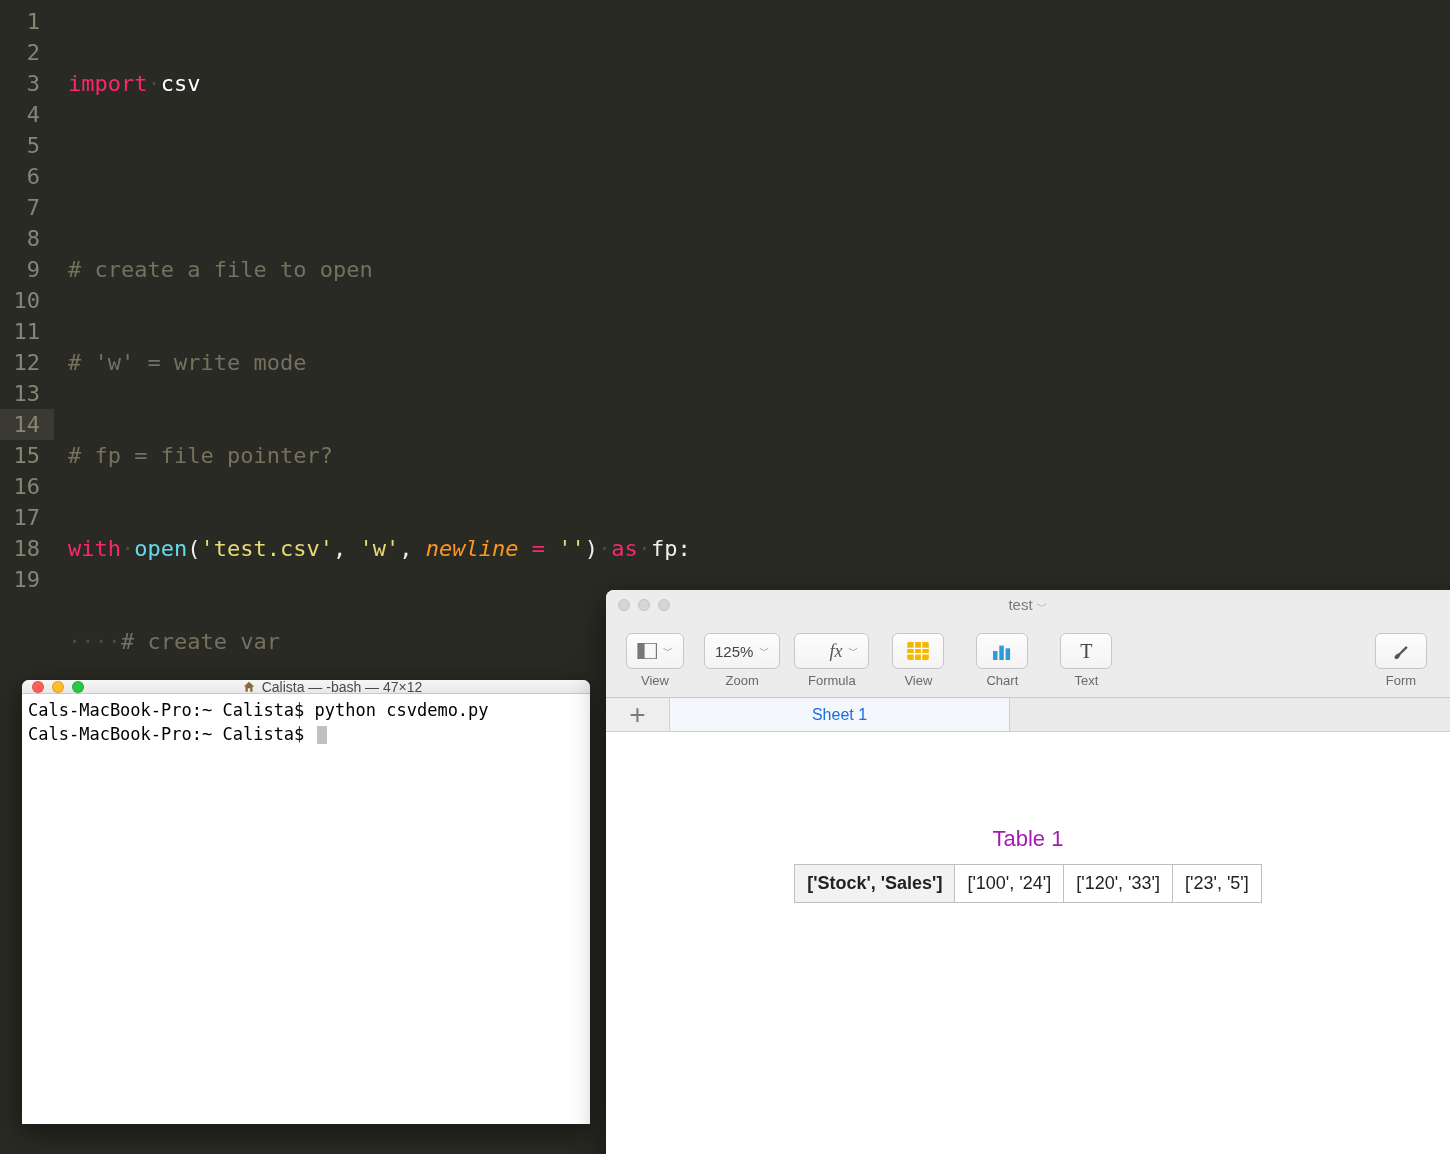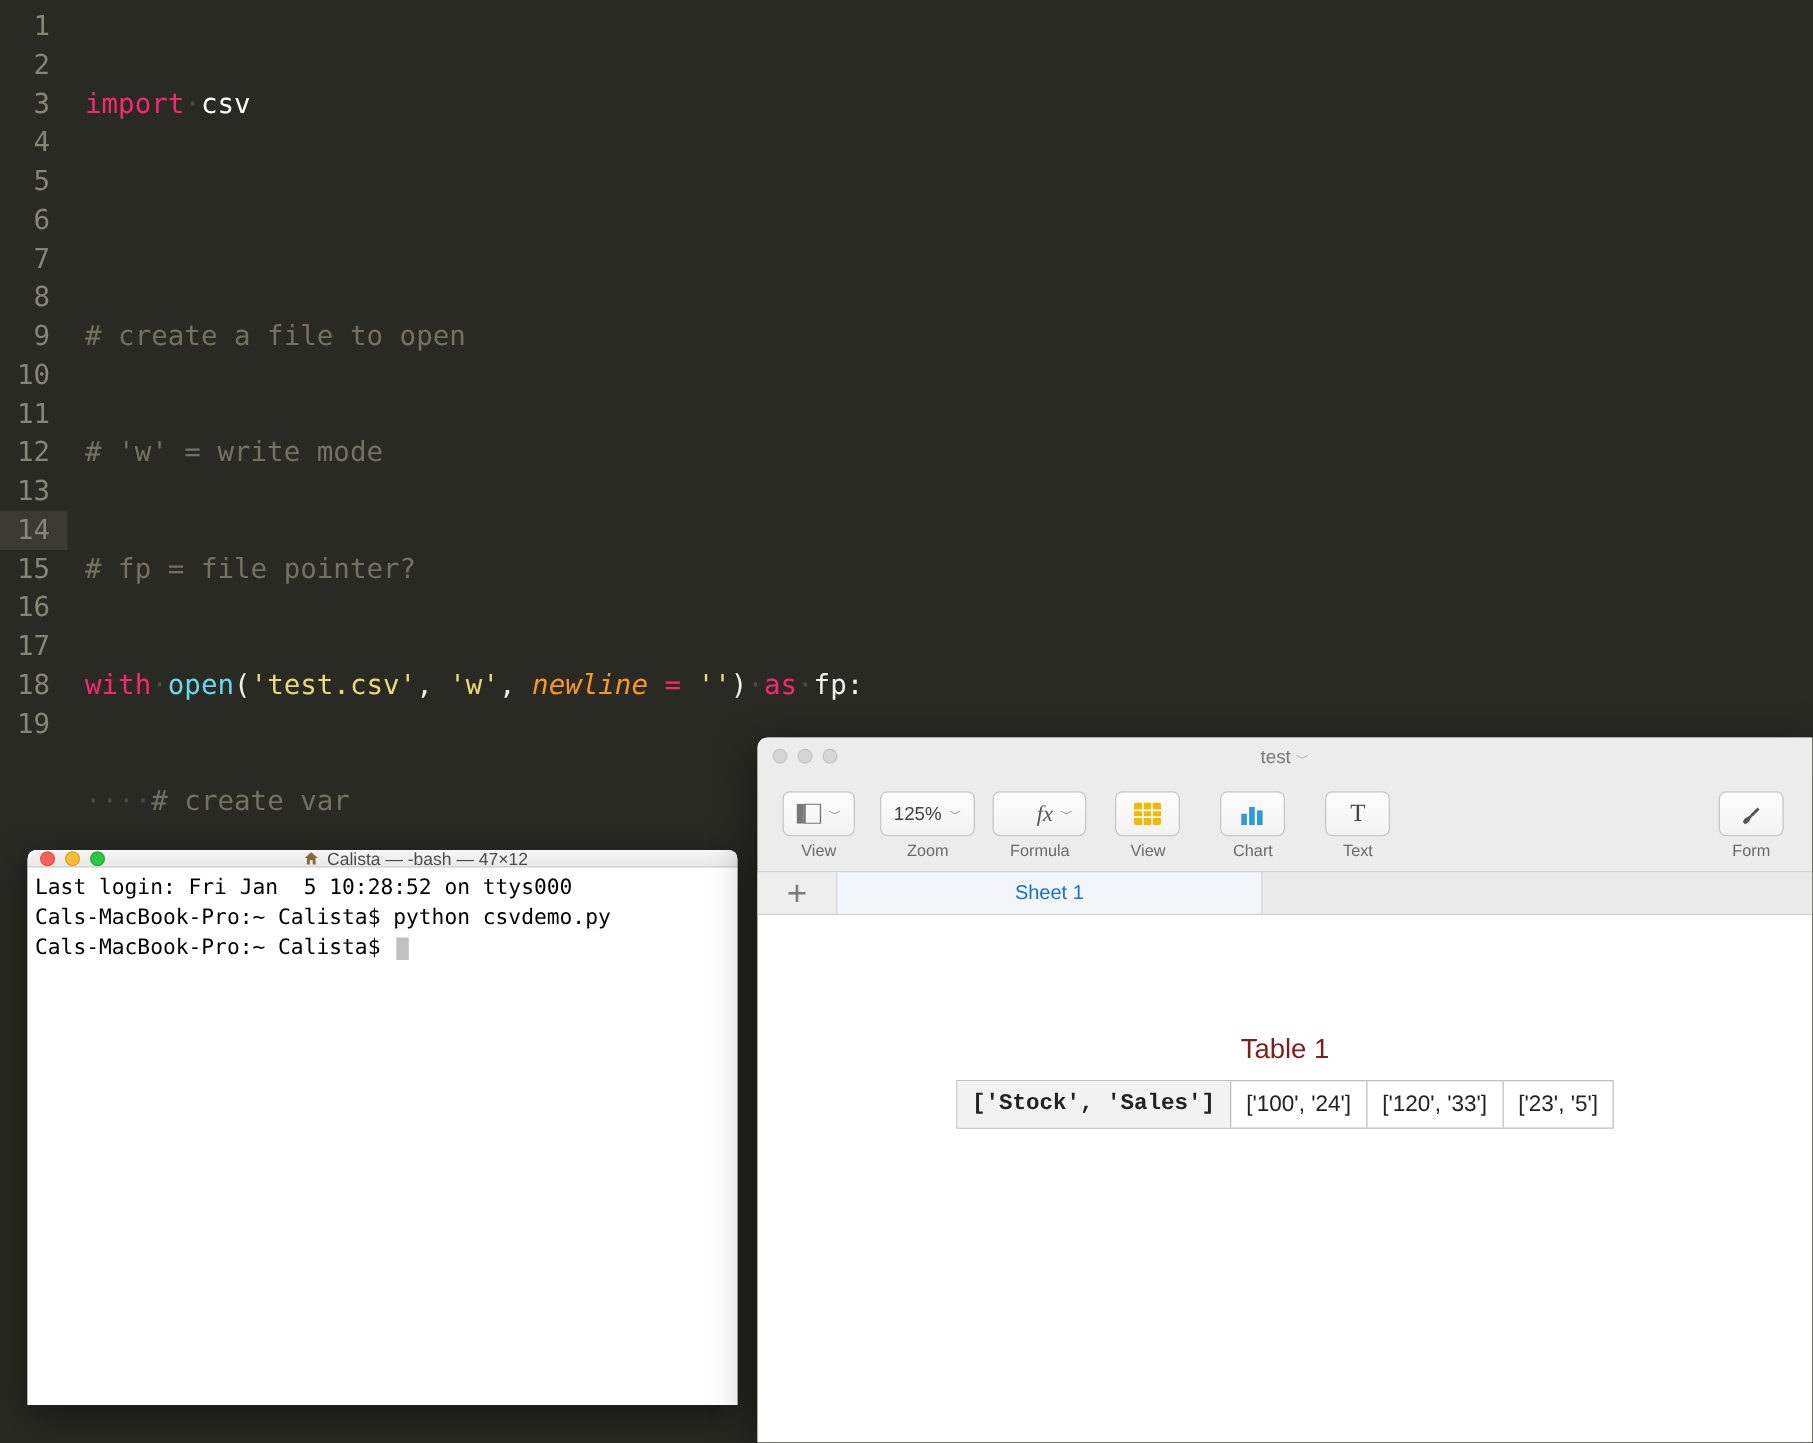--- a/index.html
+++ b/index.html
@@ -55,25 +55,25 @@
   .icon-fx    { font-style:italic; font-family: Georgia, serif; font-size:18px; color:#555;margin-left:24px;}
   .icon-grid  { width:20px; height:16px; }
   .icon-brush { width:20px; height:20px; }
 
   .sheetbar { height:34px; background:#e9e9e9; border-bottom:1px solid #cfcfcf; display:flex; align-items:stretch;}
   .sheet-add { width:64px; border-right:1px solid #cfcfcf; display:flex; align-items:center; justify-content:center; font-size:28px; color:#7a7a7a; background:#eee;}
   .sheet-tab { flex:0 0 340px; border-right:1px solid #cfcfcf; display:flex; align-items:center; justify-content:center; font-size:16px; color:#1a6fe0; background:#f3f6fb;}
   .sheet-rest { flex:1; background:#eaeaea;}
 
   .canvas { position:absolute; left:0; right:0; top:142px; bottom:0; background:#fff; }
-  .tbl-title { text-align:center; font-size:22px; color:#7f1d1d; margin-top: 94px; margin-bottom:12px; font-weight:400;}
+  .tbl-title { text-align:center; font-size:22px; color:#a21caf; margin-top: 94px; margin-bottom:12px; font-weight:400;}
   .tbl { display:flex; border:1px solid #bfbfbf; width:fit-content; margin: 0 auto;}
   .tbl .cell { padding: 8px 12px; font-size:18px; color:#222; border-right:1px solid #bfbfbf; white-space:nowrap;}
   .tbl .cell:last-child { border-right:none;}
-  .tbl .cell.hd { font-weight:700; background:#f2f2f2;font-family:Liberation Mono, monospace;}
+  .tbl .cell.hd { font-weight:700; background:#f2f2f2;}
 </style>
 </head>
 <body>
 
 <div class="editor">
   <div class="gutter">
     <div class="ln">1</div>
     <div class="ln">2</div>
     <div class="ln">3</div>
     <div class="ln">4</div>
@@ -124,21 +124,20 @@
       <div class="dot green"></div>
     </div>
     <div class="term-title-text">
       <svg class="home-icon" viewBox="0 0 24 24">
           <path fill="#8a6a3a" d="M12 3l9 8h-3v9h-4v-6H10v6H6v-9H3z"></path>
         </svg>
       <span>Calista — -bash — 47×12</span>
     </div>
   </div>
   <div class="term-body">
-    <div class="row"><span>Last login: Fri Jan  5 10:28:52 on ttys000</span></div>
     <div class="row"><span>Cals-MacBook-Pro:~ Calista$ </span><span>python csvdemo.py</span></div>
     <div class="row"><span>Cals-MacBook-Pro:~ Calista$ </span><span class="cursor-block"></span></div>
   </div>
 </div>
 
 <div class="numbers-window">
   <div class="numbers-titlebar">
     <div class="traffic">
       <div class="dot"></div>
       <div class="dot"></div>

